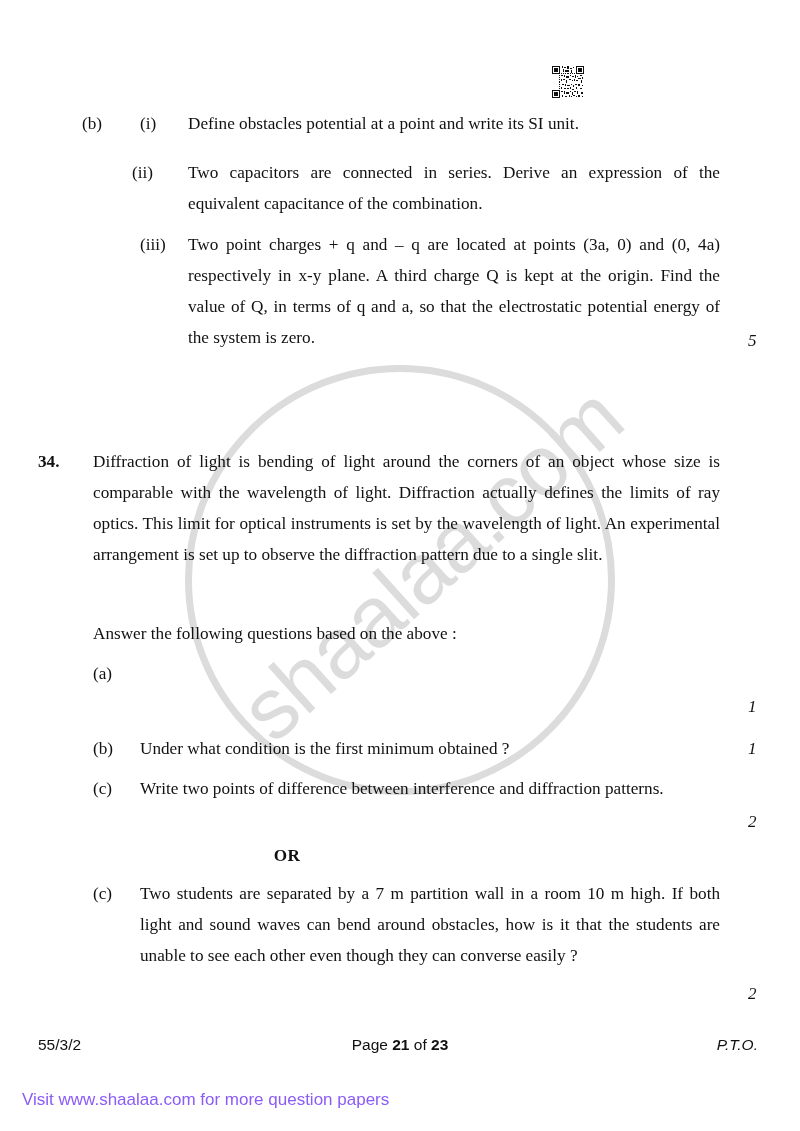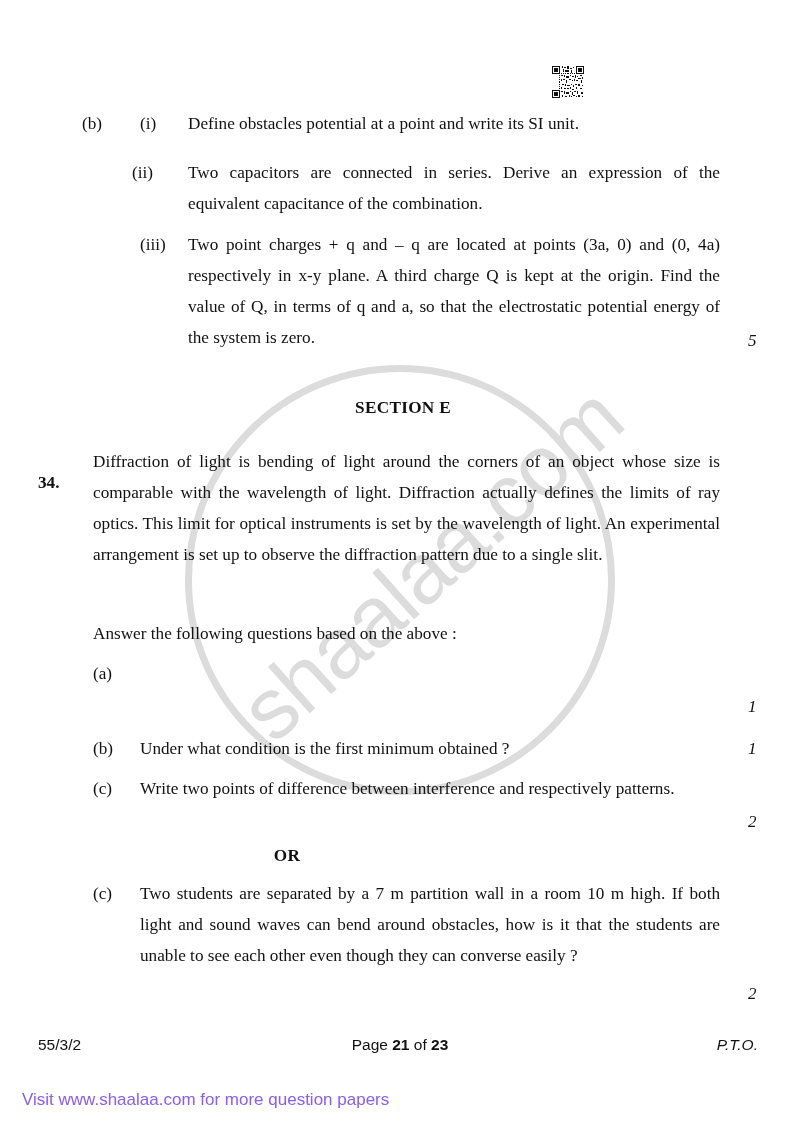--- a/index.html
+++ b/index.html
@@ -241,36 +241,35 @@
   <div class="label" style="left:140px; top:108px;">(i)</div>
   <div class="block para-just" style="left:188px; top:108px; width:532px;">Define obstacles potential at a point and write its SI unit.</div>
 
   <div class="label" style="left:132px; top:157px;">(ii)</div>
   <div class="block para-just" style="left:188px; top:157px; width:532px;">Two capacitors are connected in series. Derive an expression of the equivalent capacitance of the combination.</div>
 
   <div class="label" style="left:140px; top:229px;">(iii)</div>
   <div class="block para-just" style="left:188px; top:229px; width:532px;">Two point charges + q and – q are located at points (3a, 0) and (0, 4a) respectively in x-y plane. A third charge Q is kept at the origin. Find the value of Q, in terms of q and a, so that the electrostatic potential energy of the system is zero.</div>
   <div class="marks" style="left:748px; top:325px;">5</div>
 
-  <div class="centered-head" style="left:303px; top:392px; width:200px;">SECTION E</div>
-
-  <div class="label bold" style="left:38px; top:446px;margin-top:21px;">34.</div>
+
+  <div class="label bold" style="left:38px; top:446px;">34.</div>
   <div class="block para-just" style="left:93px; top:446px; width:627px;">Diffraction of light is bending of light around the corners of an object whose size is comparable with the wavelength of light. Diffraction actually defines the limits of ray optics. This limit for optical instruments is set by the wavelength of light. An experimental arrangement is set up to observe the diffraction pattern due to a single slit.</div>
 
   <div class="block" style="left:93px; top:618px; width:627px;">Answer the following questions based on the above :</div>
 
   <div class="label" style="left:93px; top:658px;">(a)</div>
   <div class="marks" style="left:748px; top:691px;">1</div>
 
   <div class="label" style="left:93px; top:733px;">(b)</div>
   <div class="block" style="left:140px; top:733px; width:580px;">Under what condition is the first minimum obtained ?</div>
   <div class="marks" style="left:748px; top:733px;">1</div>
 
   <div class="label" style="left:93px; top:773px;">(c)</div>
-  <div class="block para-just" style="left:140px; top:773px; width:580px;">Write two points of difference between interference and respectively patterns.</div>
+  <div class="block para-just" style="left:140px; top:773px; width:580px;">Write two points of difference between interference and diffraction patterns.</div>
   <div class="marks" style="left:748px; top:806px;">2</div>
 
   <div class="centered-head" style="left:237px; top:840px; width:100px;">OR</div>
 
   <div class="label" style="left:93px; top:878px;">(c)</div>
   <div class="block para-just" style="left:140px; top:878px; width:580px;">Two students are separated by a 7 m partition wall in a room 10 m high. If both light and sound waves can bend around obstacles, how is it that the students are unable to see each other even though they can converse easily ?</div>
   <div class="marks" style="left:748px; top:978px;">2</div>
 
   <div id="footer">
     <div class="f-left">55/3/2</div>

